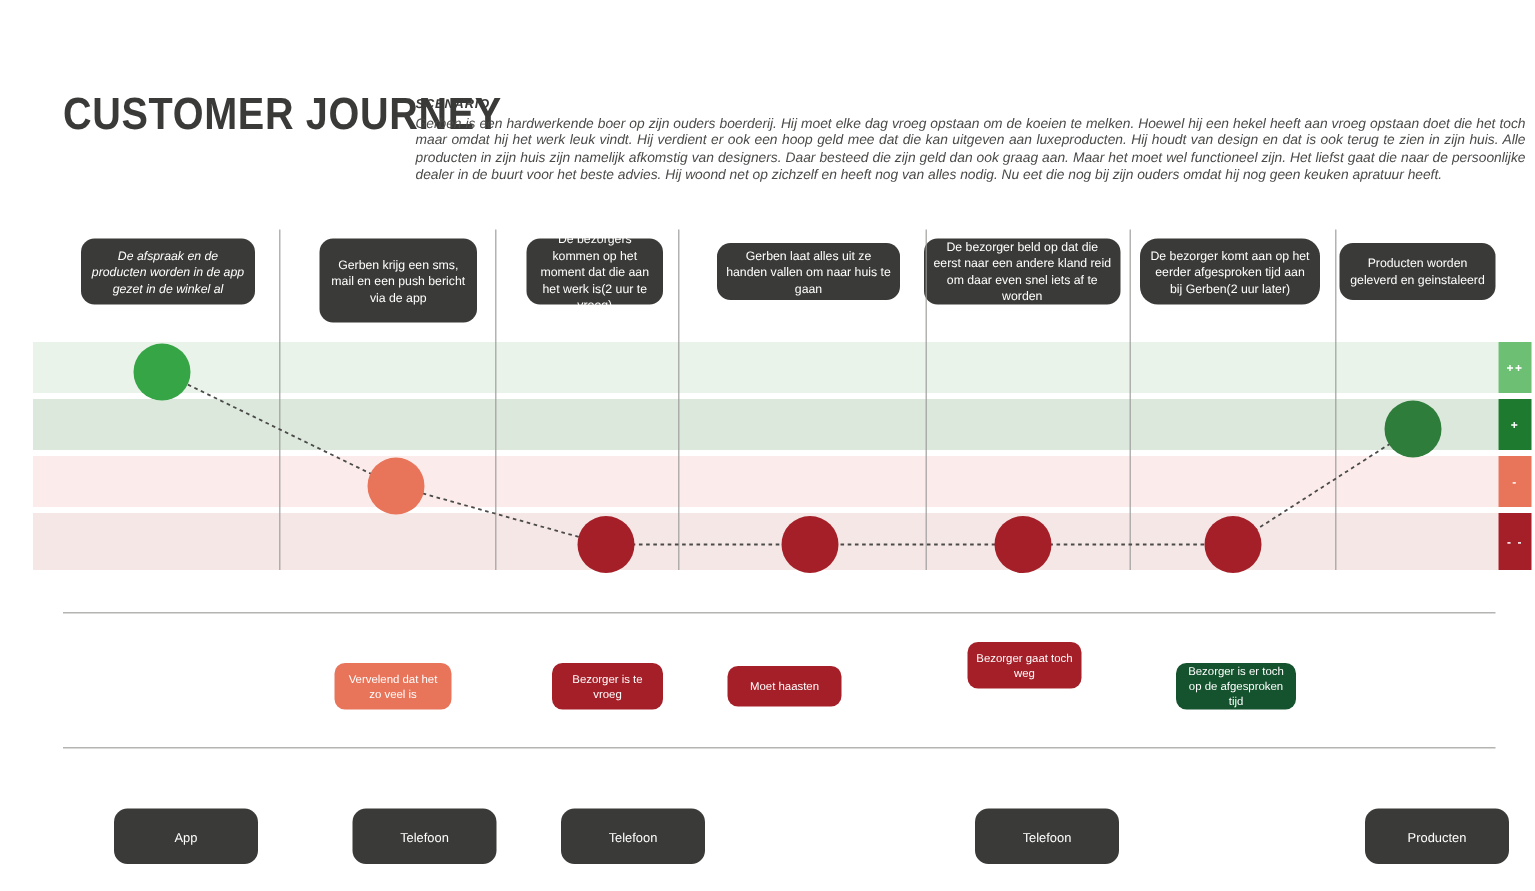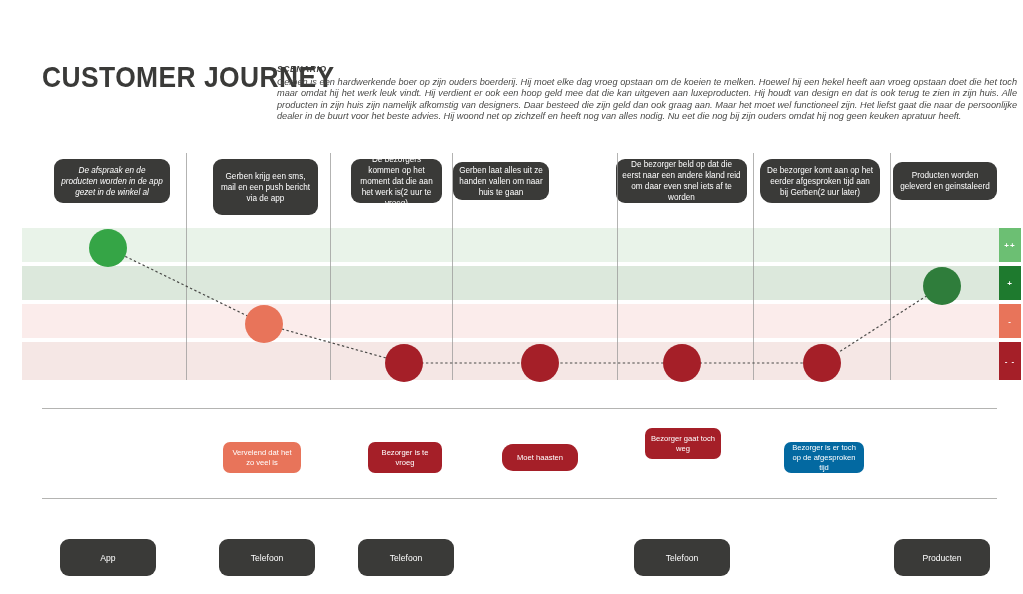--- a/index.html
+++ b/index.html
@@ -156,39 +156,40 @@
     position: absolute;
     background: #3a3a38;
     border-radius: 9px;
     color: #ffffff;
     font-size: 8.6px;
     text-align: center;
     display: flex;
     align-items: center;
     justify-content: center;
     box-sizing: border-box;
+    margin-left: 16px;
   }
 </style>
 </head>
 <body>
 
 <div id="page">
 
   <div id="title">CUSTOMER JOURNEY</div>
 
   <div id="scenario">
     <div id="scenario-heading">SCENARIO</div>
     <div id="scenario-body">Gerben is een hardwerkende boer op zijn ouders boerderij. Hij moet elke dag vroeg opstaan om de koeien te melken. Hoewel hij een hekel heeft aan vroeg opstaan doet die het toch maar omdat hij het werk leuk vindt. Hij verdient er ook een hoop geld mee dat die kan uitgeven aan luxeproducten. Hij houdt van design en dat is ook terug te zien in zijn huis. Alle producten in zijn huis zijn namelijk afkomstig van designers. Daar besteed die zijn geld dan ook graag aan. Maar het moet wel functioneel zijn. Het liefst gaat die naar de persoonlijke dealer in de buurt voor het beste advies. Hij woond net op zichzelf en heeft nog van alles nodig. Nu eet die nog bij zijn ouders omdat hij nog geen keuken apratuur heeft.</div>
   </div>
 
   <div id="steps-layer">
       <div class="step-box" style="left: 54px; top: 159px; width: 116px; height: 44px; font-style: italic;">De afspraak en de producten worden in de app gezet in de winkel al</div>
       <div class="step-box" style="left: 213px; top: 159px; width: 105px; height: 56px;">Gerben krijg een sms, mail en een push bericht via de app</div>
       <div class="step-box" style="left: 351px; top: 159px; width: 91px; height: 44px;">De bezorgers kommen op het moment dat die aan het werk is(2 uur te vroeg)</div>
-      <div class="step-box" style="left: 453px; top: 162px; width: 96px; height: 38px;">Gerben laat alles uit ze handen vallen om naar huis te gaan</div>
+      <div class="step-box" style="left: 478px; top: 162px; width: 122px; height: 38px;">Gerben laat alles uit ze handen vallen om naar huis te gaan</div>
       <div class="step-box" style="left: 616px; top: 159px; width: 131px; height: 44px;">De bezorger beld op dat die eerst naar een andere kland reid om daar even snel iets af te worden</div>
       <div class="step-box" style="left: 760px; top: 159px; width: 120px; height: 44px; border-radius: 12px;">De bezorger komt aan op het eerder afgesproken tijd aan bij Gerben(2 uur later)</div>
       <div class="step-box" style="left: 893px; top: 162px; width: 104px; height: 38px;">Producten worden geleverd en geinstaleerd</div>
     </div>
 
   <div id="chart">
     <div id="bands-layer">
         <div class="band band-0" style="background: rgb(233, 243, 233);"></div>
         <div class="band band-1" style="background: rgb(220, 232, 220);"></div>
         <div class="band band-2" style="background: rgb(251, 236, 235);"></div>
@@ -222,23 +223,23 @@
     </svg>
   </div>
 
   <div id="separators-layer">
       <div class="hrule" style="top: 408px;"></div>
       <div class="hrule" style="top: 498px;"></div>
     </div>
   <div id="pains-layer">
       <div class="pain-pill" style="left: 223px; top: 442px; width: 78px; height: 31px; background: rgb(232, 116, 90);">Vervelend dat het zo veel is</div>
       <div class="pain-pill" style="left: 368px; top: 442px; width: 74px; height: 31px; background: rgb(165, 31, 40);">Bezorger is te vroeg</div>
-      <div class="pain-pill" style="left: 502px; top: 444px; width: 76px; height: 27px; background: rgb(165, 31, 40); border-radius: 11px;">Moet haasten</div>
+      <div class="pain-pill" style="left: 485px; top: 444px; width: 76px; height: 27px; background: rgb(165, 31, 40);">Moet haasten</div>
       <div class="pain-pill" style="left: 645px; top: 428px; width: 76px; height: 31px; background: rgb(165, 31, 40);">Bezorger gaat toch weg</div>
-      <div class="pain-pill" style="left: 784px; top: 442px; width: 80px; height: 31px; background: #0369a1;">Bezorger is er toch op de afgesproken tijd</div>
+      <div class="pain-pill" style="left: 784px; top: 442px; width: 80px; height: 31px; background: #14532d;">Bezorger is er toch op de afgesproken tijd</div>
     </div>
   <div id="channels-layer">
       <div class="channel-box" style="left: 60px; top: 539px; width: 96px; height: 37px;">App</div>
       <div class="channel-box" style="left: 219px; top: 539px; width: 96px; height: 37px;">Telefoon</div>
       <div class="channel-box" style="left: 358px; top: 539px; width: 96px; height: 37px;">Telefoon</div>
       <div class="channel-box" style="left: 634px; top: 539px; width: 96px; height: 37px;">Telefoon</div>
       <div class="channel-box" style="left: 894px; top: 539px; width: 96px; height: 37px;">Producten</div>
     </div>
 
 </div>

